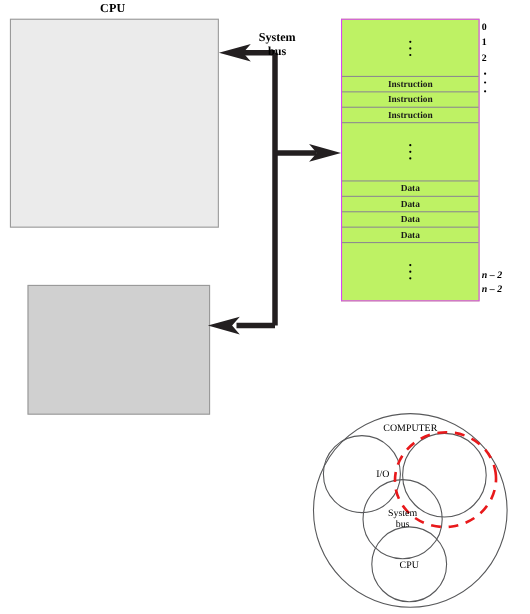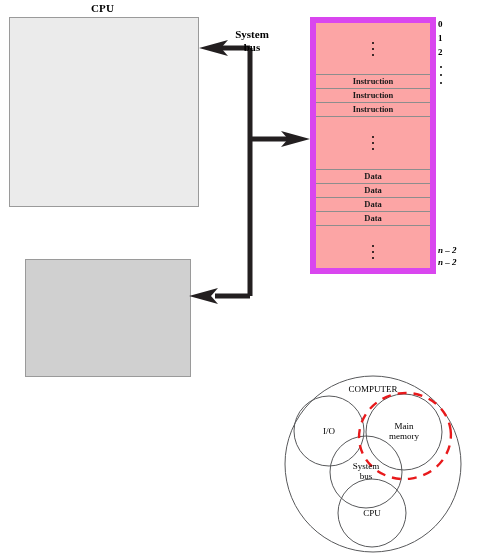--- a/index.html
+++ b/index.html
@@ -54,22 +54,22 @@
     width: 166px; height: 118px;
     background: #d0d0d0;
   }
 
   
   #memory-box {
     position: absolute;
     left: 310px; top: 17px;
     width: 126px; height: 257px;
     box-sizing: border-box;
-    border: 6px solid #d946ef;
-    background: #fca5a5;
+    border: 1px solid #d946ef;
+    background: #bef264;
   }
   .mem-row {
     position: relative;
     box-sizing: border-box;
     width: 100%;
     text-align: center;
     font-size: 8.5px;
     font-weight: bold;
     color: #1a1a1a;
     border-bottom: 1px solid #8d8d8d;
@@ -250,26 +250,22 @@
 
       <circle cx="101" cy="104" r="36" fill="none" stroke="#58595b" stroke-width="1"></circle>
 
       <circle cx="107" cy="145" r="34" fill="none" stroke="#58595b" stroke-width="1"></circle>
 
       <ellipse cx="140" cy="68" rx="46" ry="43" transform="rotate(-8 140 68)" fill="none" stroke="#e8191b" stroke-width="2.4" stroke-dasharray="9 7" stroke-linecap="butt"></ellipse>
     </svg>
 
     <div class="venn-label" style="left:48px; top:16px; width:120px;">COMPUTER</div>
 
-    <div class="venn-label" style="left:39px; top:58px; width:50px;">I/O</div>
-
-    <div class="venn-label" style="left:109px; top:53px; width:60px;">
-      <span>Main</span><br>
-      <span>memory</span>
-    </div>
+    <div class="venn-label" style="left:39px; top:58px; width:50px;text-align:right;">I/O</div>
+
 
     <div class="venn-label" style="left:72px; top:93px; width:58px;">
       <span>System</span><br>
       <span>bus</span>
     </div>
 
     <div class="venn-label" style="left:82px; top:140px; width:50px;">CPU</div>
   </div>
 
 </div>

